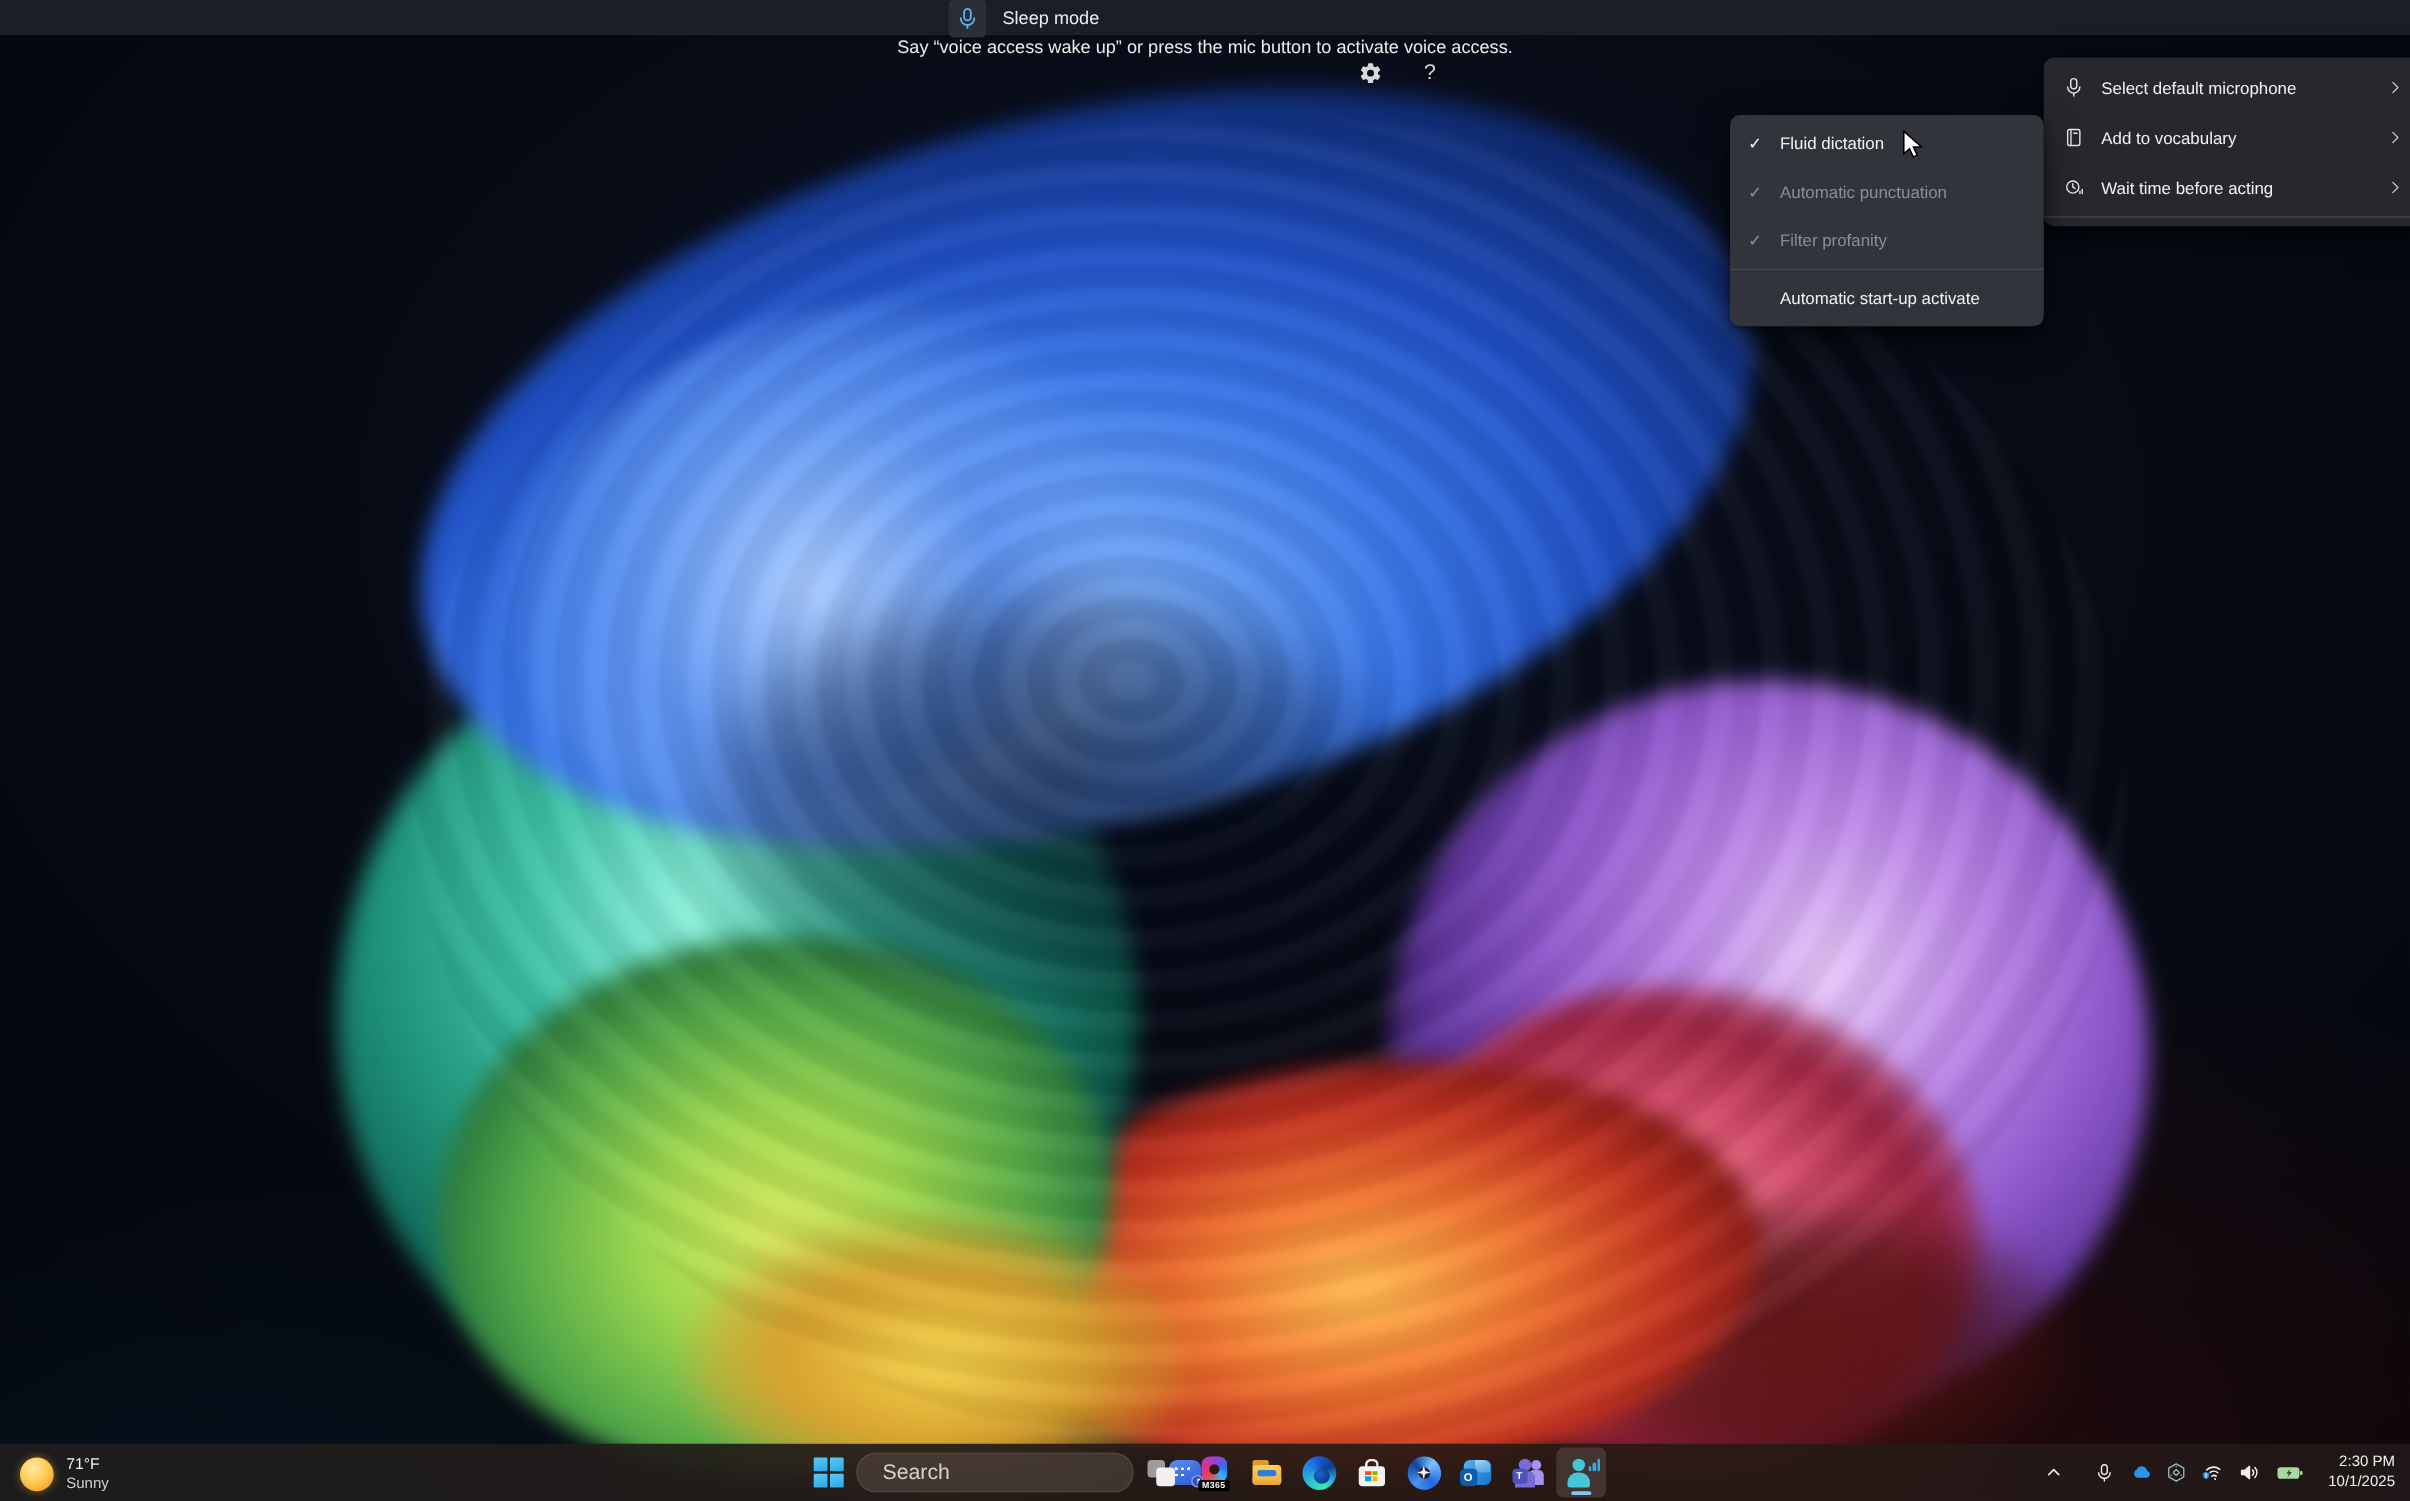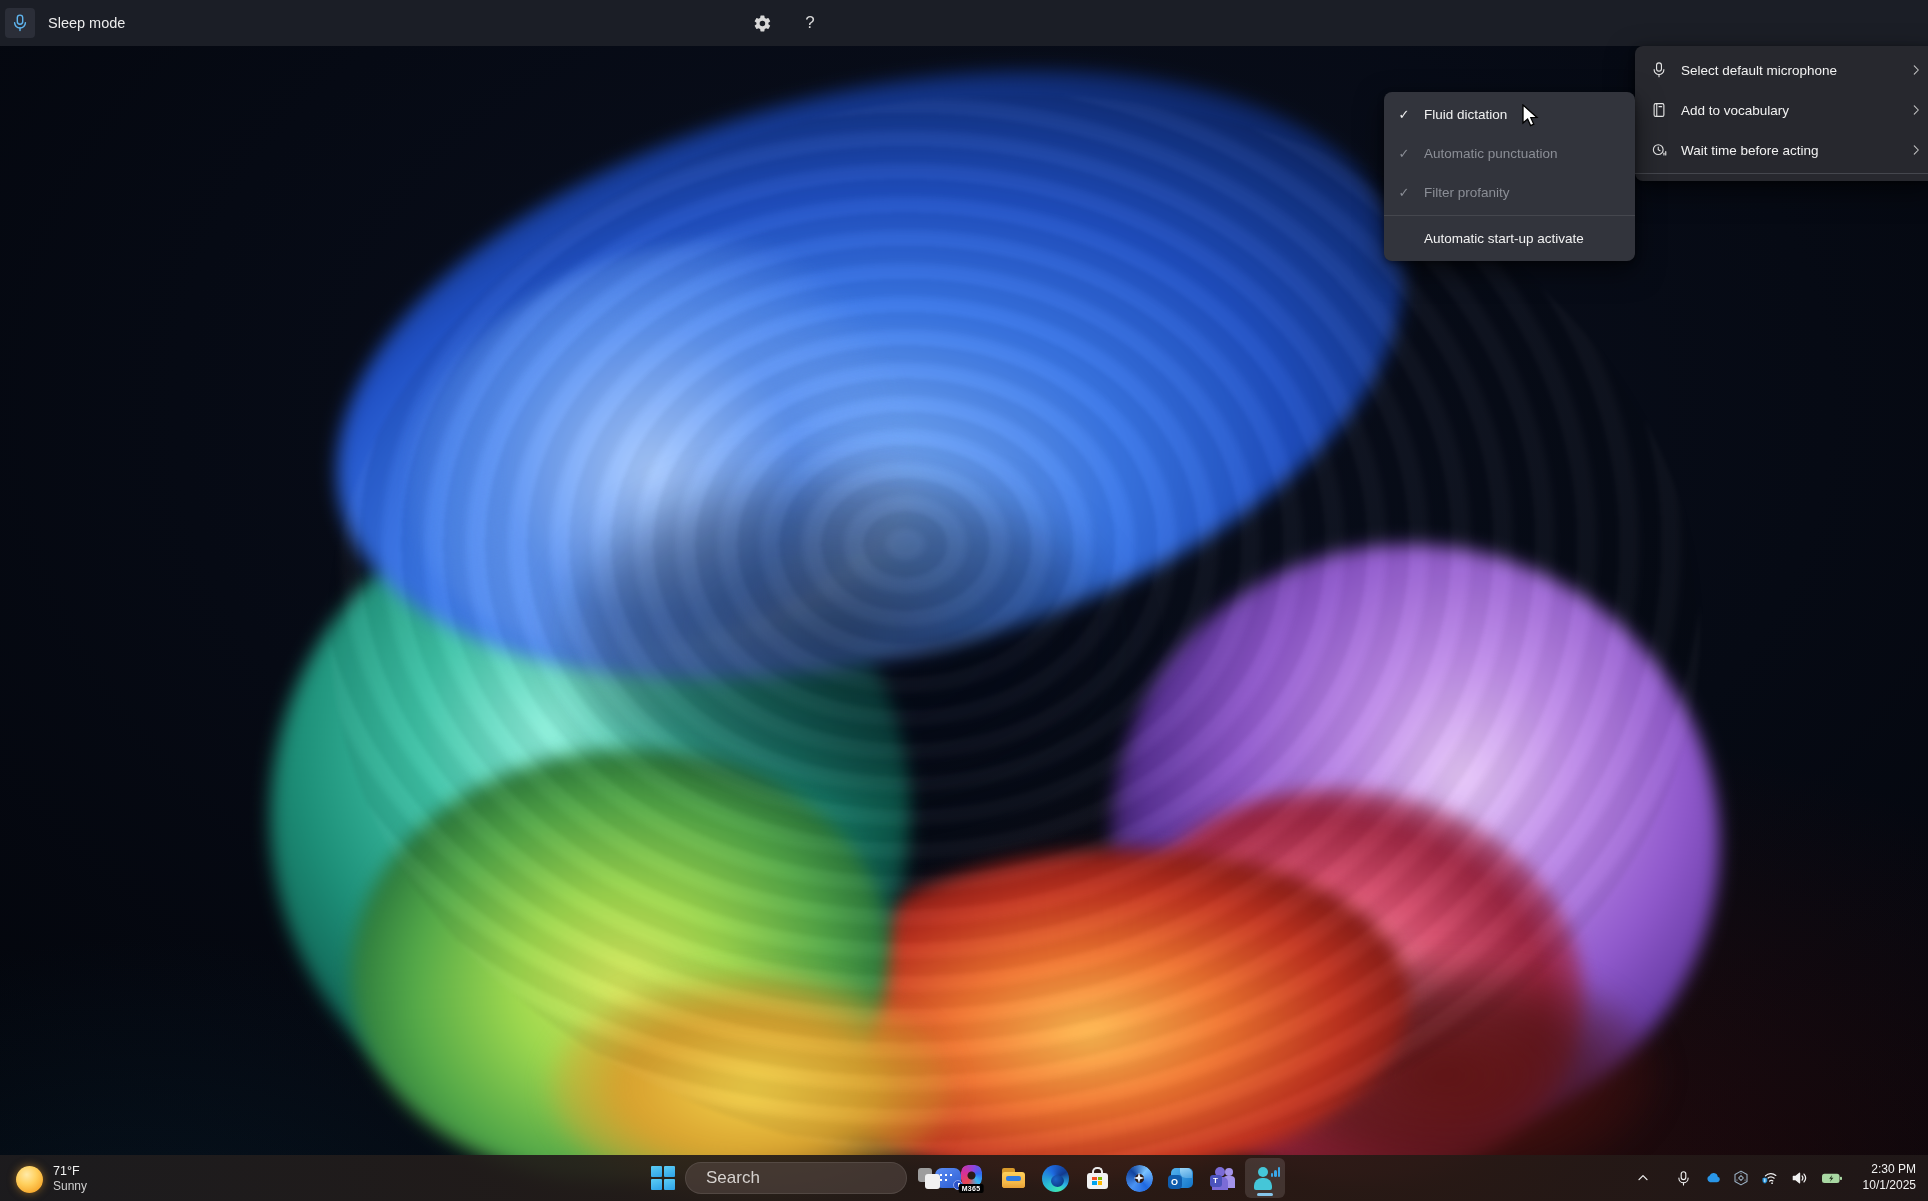--- a/index.html
+++ b/index.html
@@ -36,22 +36,22 @@
   .p-blue    { left:325px; top:92px; width:1090px; height:565px; transform:rotate(-14deg);
     background:radial-gradient(ellipse at 38% 72%, #b9d6ff 0%, #6fa5f7 17%, #3a77e8 37%, #2050c4 55%, #123282 72%, rgba(6,16,50,.92) 86%, transparent 97%); }
   .p-bluecore{ left:400px; top:250px; width:540px; height:390px; transform:rotate(-20deg); filter:blur(7px);
     background:radial-gradient(circle at 45% 55%, #a9cbff 0%, #5e94f2 40%, transparent 72%); }
   .p-fold    { left:560px; top:470px; width:560px; height:330px; filter:blur(22px);
     background:radial-gradient(ellipse, rgba(3,8,22,.65) 0%, rgba(3,8,22,.35) 55%, transparent 80%); }
   .ridges    { left:330px; top:95px; width:1370px; height:1070px; filter:blur(2px); opacity:.6;
     background:repeating-radial-gradient(ellipse 860px 680px at 42% 42%, rgba(255,255,255,.05) 0 15px, rgba(0,0,0,.09) 24px 42px); }
 
   
-  .voicebar { position:absolute; left:0; top:0; width:1928px; height:46px; z-index:6;
-    background:#1b1e26; display:flex; align-items:center; }
+  .voicebar { position:absolute; left:0; top:0; width:1928px; height:28px; z-index:6;
+    background:#1b1e26; display:flex; align-items:center;flex-direction:column; }
   .vb-left { display:flex; align-items:center; gap:13px; padding-left:5px; width:420px; }
   .mic-btn { width:30px; height:30px; border:none; border-radius:4px; background:#2b2e38;
     display:flex; align-items:center; justify-content:center; color:#5fb5ef; cursor:pointer; }
   .vb-state { font-size:14.5px; color:#ececec; }
   .vb-center { flex:1; text-align:center; font-size:14.5px; font-weight:500; color:#ececec; }
   .vb-right { width:420px; display:flex; justify-content:flex-end; align-items:center; gap:24px; padding-right:18px; }
   .vb-iconbtn { background:none; border:none; color:#d8d8d8; width:24px; height:24px;
     display:flex; align-items:center; justify-content:center; cursor:pointer; font-size:17px; }
 
   
@@ -214,20 +214,21 @@
   <div class="vb-left">
     <button class="mic-btn">
       <svg width="20" height="20" viewBox="0 0 24 24" fill="none" stroke="currentColor" stroke-width="1.7" stroke-linecap="round">
         <rect x="8.75" y="2.5" width="6.5" height="11" rx="3.25"></rect>
         <path d="M5.5 11.5a6.5 6.5 0 0 0 13 0"></path>
         <line x1="12" y1="18" x2="12" y2="21"></line>
       </svg>
     </button>
     <span class="vb-state">Sleep mode</span>
   </div>
+  <div class="vb-center">Say “voice access wake up” or press the mic button to activate voice access.</div>
   <div class="vb-right">
     <button class="vb-iconbtn">
       <svg width="19" height="19" viewBox="0 0 24 24" fill="currentColor">
         <path fill-rule="evenodd" d="M19.4 13c.04-.33.06-.66.06-1s-.02-.67-.06-1l2.1-1.65a.5.5 0 0 0 .12-.64l-2-3.46a.5.5 0 0 0-.61-.22l-2.49 1a7.3 7.3 0 0 0-1.73-1l-.38-2.65A.5.5 0 0 0 13.9 2h-4a.5.5 0 0 0-.5.42l-.38 2.65c-.63.26-1.21.6-1.73 1l-2.49-1a.5.5 0 0 0-.61.22l-2 3.46a.5.5 0 0 0 .12.64L4.4 11c-.04.33-.06.66-.06 1s.02.67.06 1l-2.1 1.65a.5.5 0 0 0-.12.64l2 3.46c.13.22.39.31.61.22l2.49-1c.52.4 1.1.74 1.73 1l.38 2.65a.5.5 0 0 0 .5.42h4a.5.5 0 0 0 .5-.42l.38-2.65c.63-.26 1.21-.6 1.73-1l2.49 1c.22.09.48 0 .61-.22l2-3.46a.5.5 0 0 0-.12-.64L19.4 13zm-7.5 2.5a3.5 3.5 0 1 1 0-7 3.5 3.5 0 0 1 0 7z"></path>
       </svg>
     </button>
     <button class="vb-iconbtn">?</button>
   </div>
 </header>
 

